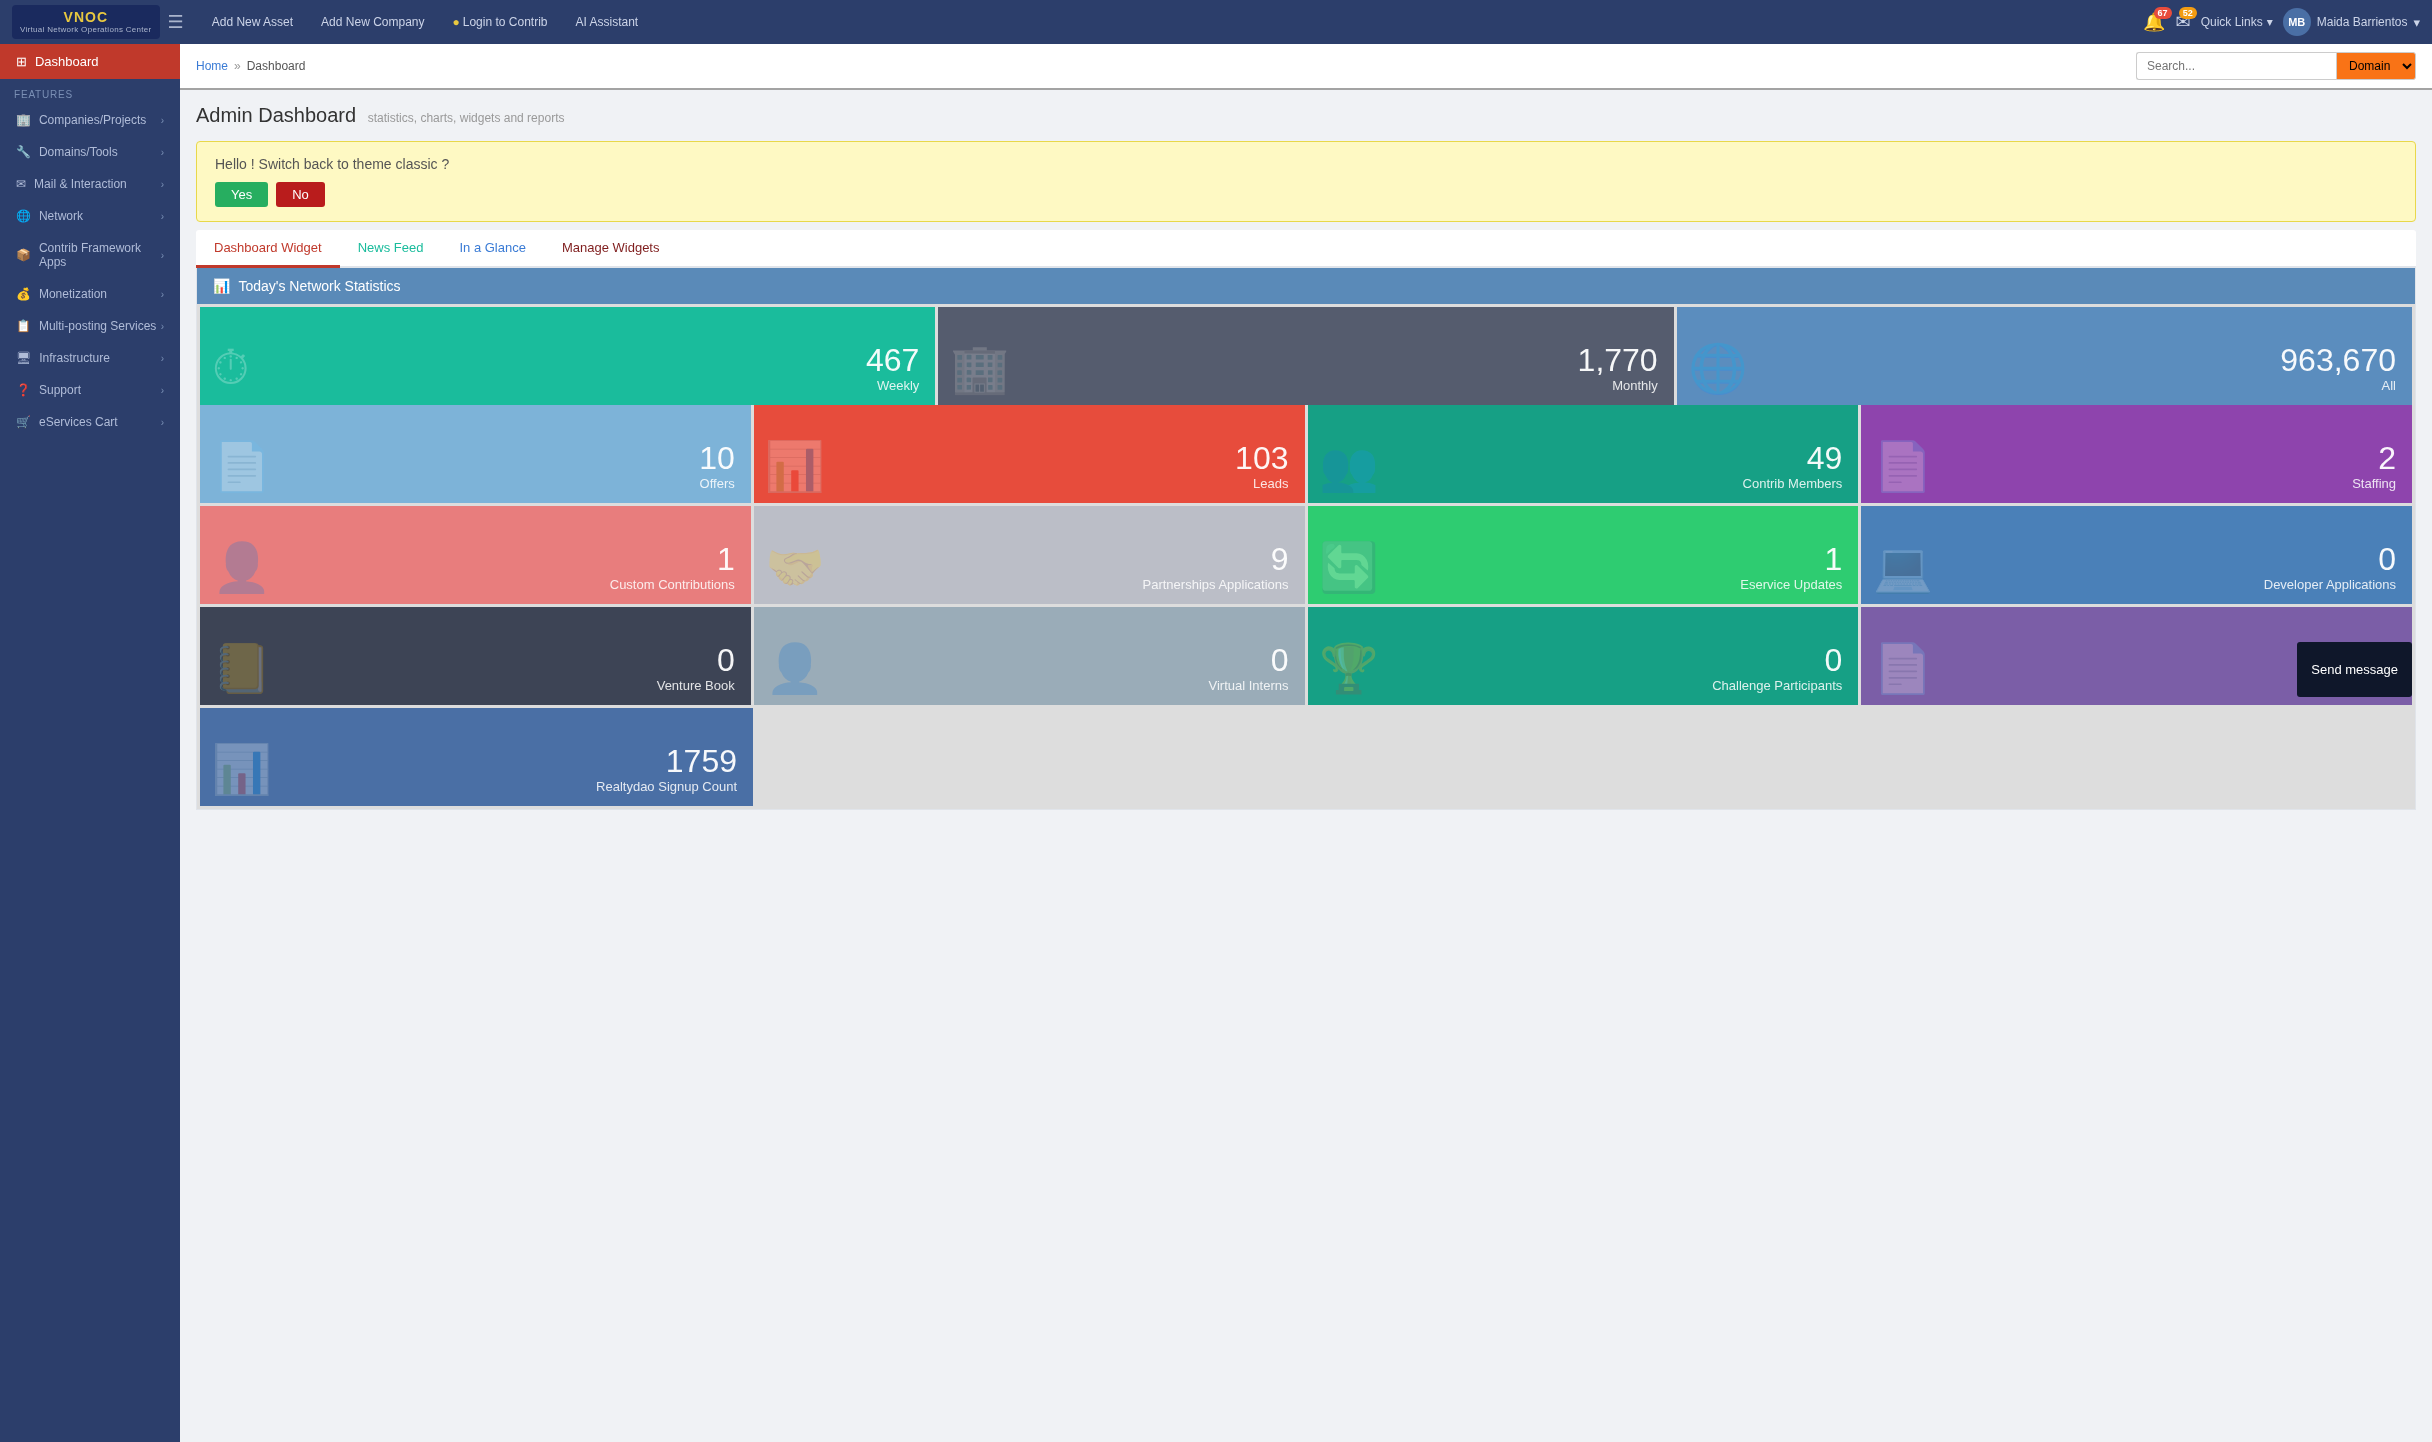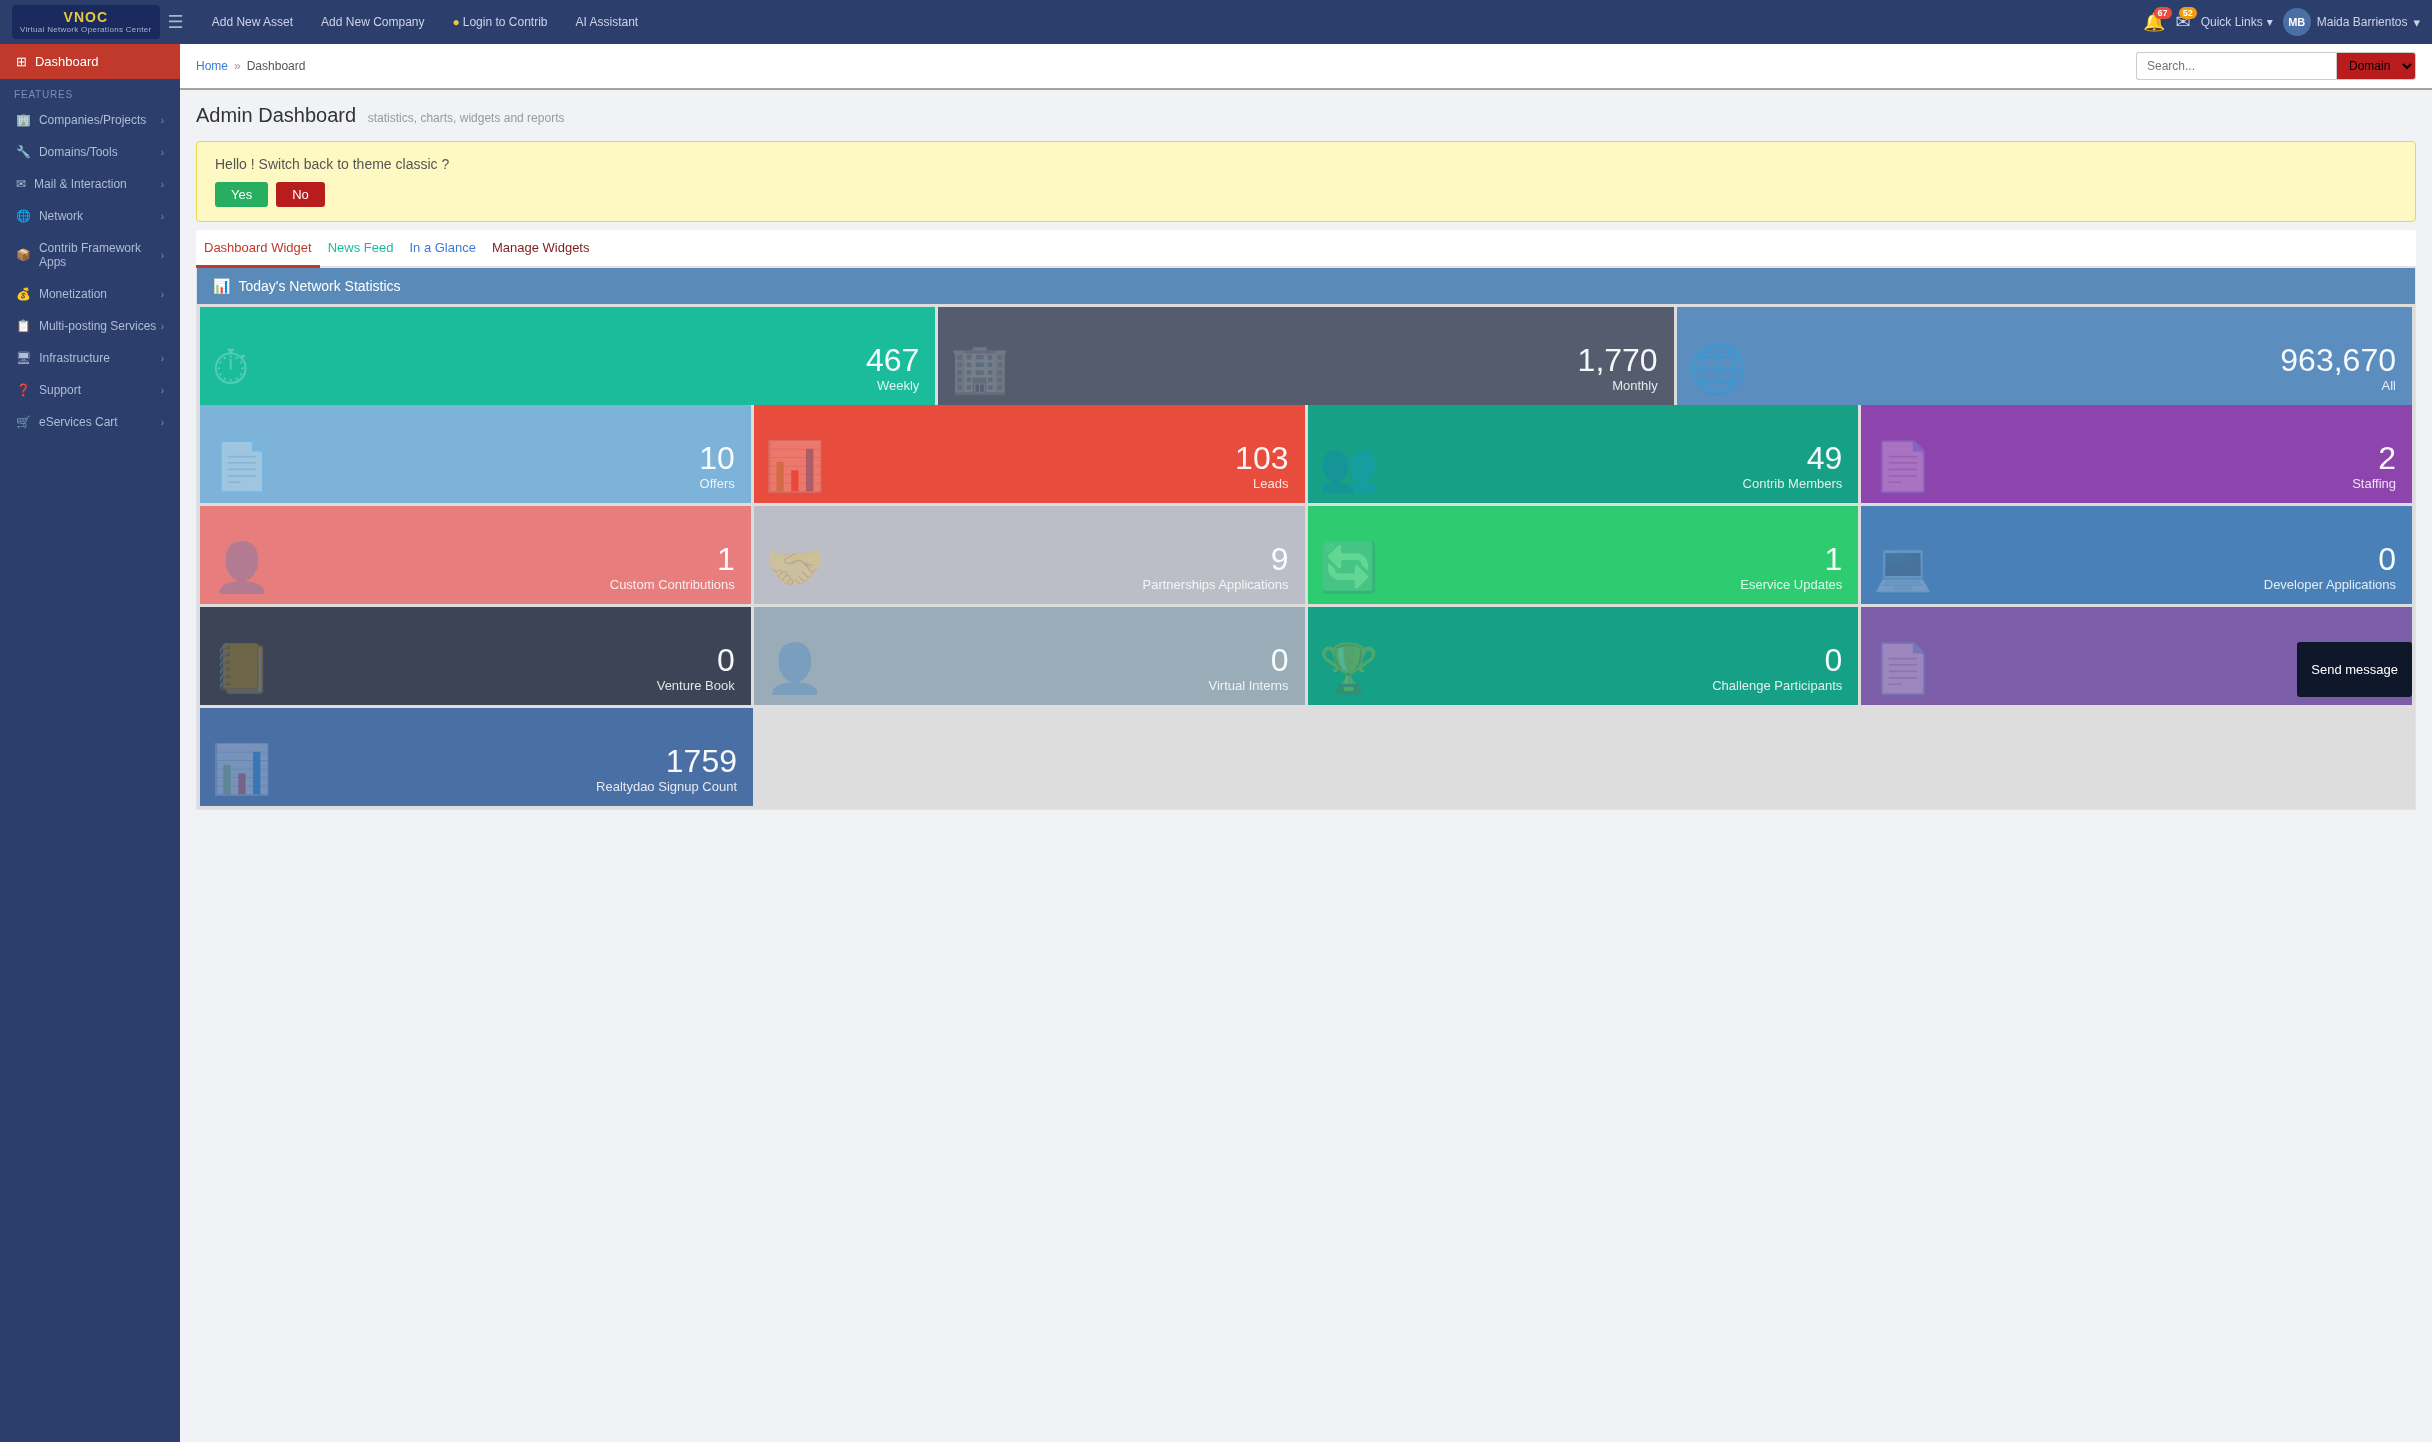--- a/index.html
+++ b/index.html
@@ -104,21 +104,21 @@
     }
     .breadcrumb { display: flex; align-items: center; gap: 6px; font-size: 12px; color: #555; }
     .breadcrumb-sep { color: #999; }
     .breadcrumb a { color: #3a7bd5; cursor: pointer; }
     .search-area { display: flex; gap: 0; }
     .search-input {
       border: 1px solid #ccc; border-right: none;
       padding: 5px 10px; font-size: 12px; outline: none; border-radius: 3px 0 0 3px; width: 200px;
     }
     .search-select {
-      border: 1px solid #ccc; padding: 5px 8px; font-size: 12px; background: #b91c1c;
+      border: 1px solid #ccc; padding: 5px 8px; font-size: 12px; background: #f97316;
       cursor: pointer; border-radius: 0 3px 3px 0;
     }
 
     
     .page-header {
       padding: 14px 16px 6px;
       background: #f0f2f5;
     }
     .page-title { font-size: 20px; font-weight: 300; color: #333; display: inline; }
     .page-subtitle { font-size: 12px; color: #999; margin-left: 8px; }
@@ -138,21 +138,21 @@
 
     
     .tabs-bar {
       background: white;
       margin: 0 16px;
       border-bottom: 2px solid #e0e4ea;
       display: flex;
       border-radius: 3px 3px 0 0;
     }
     .tab {
-      padding: 10px 8px;
+      padding: 10px 18px;
       font-size: 13px;
       cursor: pointer;
       color: #666;
       border-bottom: 3px solid transparent;
       margin-bottom: -2px;
     }
     .tab.active { color: #c0392b; border-bottom-color: #c0392b; font-weight: 500; }
 
     
     .dashboard-content {

